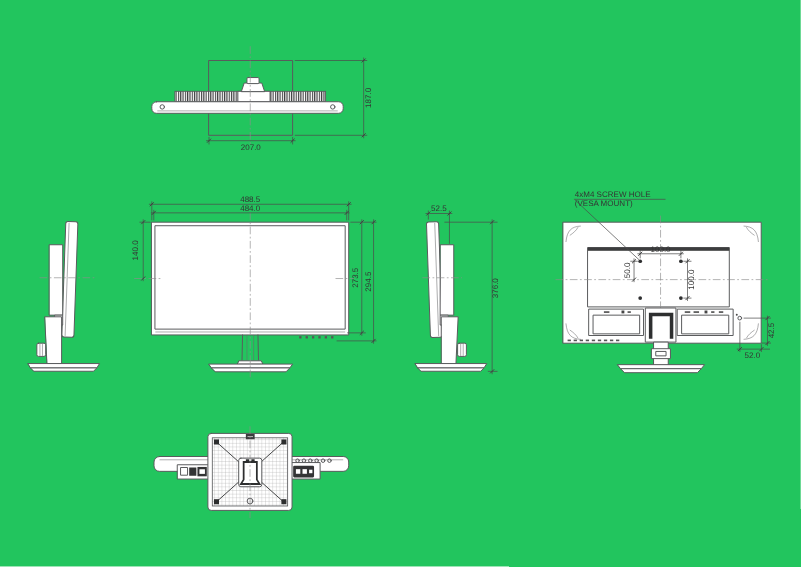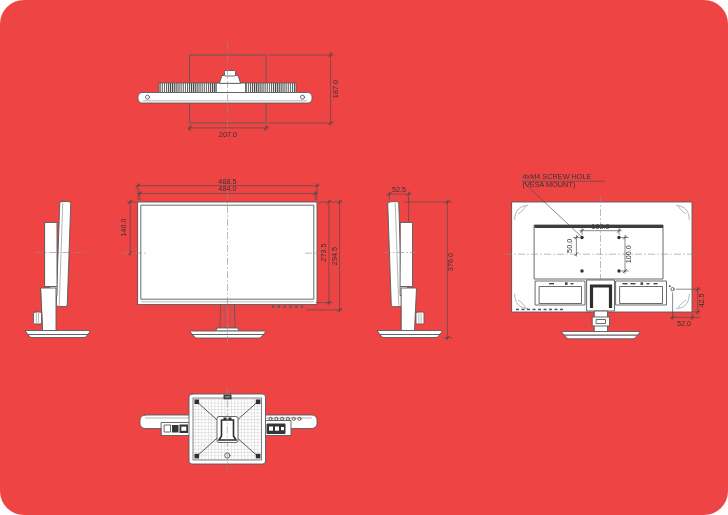--- a/index.html
+++ b/index.html
@@ -1,16 +1,16 @@
 <!DOCTYPE html>
 <html><head>
 <meta charset="utf-8">
 <style>
   html,body{margin:0;padding:0;background:#fdfdfd;}
-  .stage{width:728px;height:515px;position:relative;background:#ef4444;overflow:hidden;border-radius:24px;}
+  .stage{width:728px;height:515px;position:relative;background:#22c55e;overflow:hidden;}
   svg{display:block;}
   .s  {stroke:#595a5c;fill:none;stroke-width:.9;stroke-linejoin:round;stroke-linecap:round;}
   .sf {stroke:#595a5c;fill:#ffffff;stroke-width:.9;stroke-linejoin:round;stroke-linecap:round;}
   .thin{stroke:#6a6b6d;fill:none;stroke-width:.5;}
   .dim{stroke:#4c4c4c;stroke-width:.65;fill:none;}
   .tk {stroke:#3f3f3f;stroke-width:.9;fill:none;}
   .cl {stroke:#8d8d8d;stroke-width:.6;fill:none;stroke-dasharray:7 2.2 1.6 2.2;}
   .dtxt{font-family:"Liberation Sans",sans-serif;font-size:7.3px;fill:#343434;}
 </style>
 </head>

